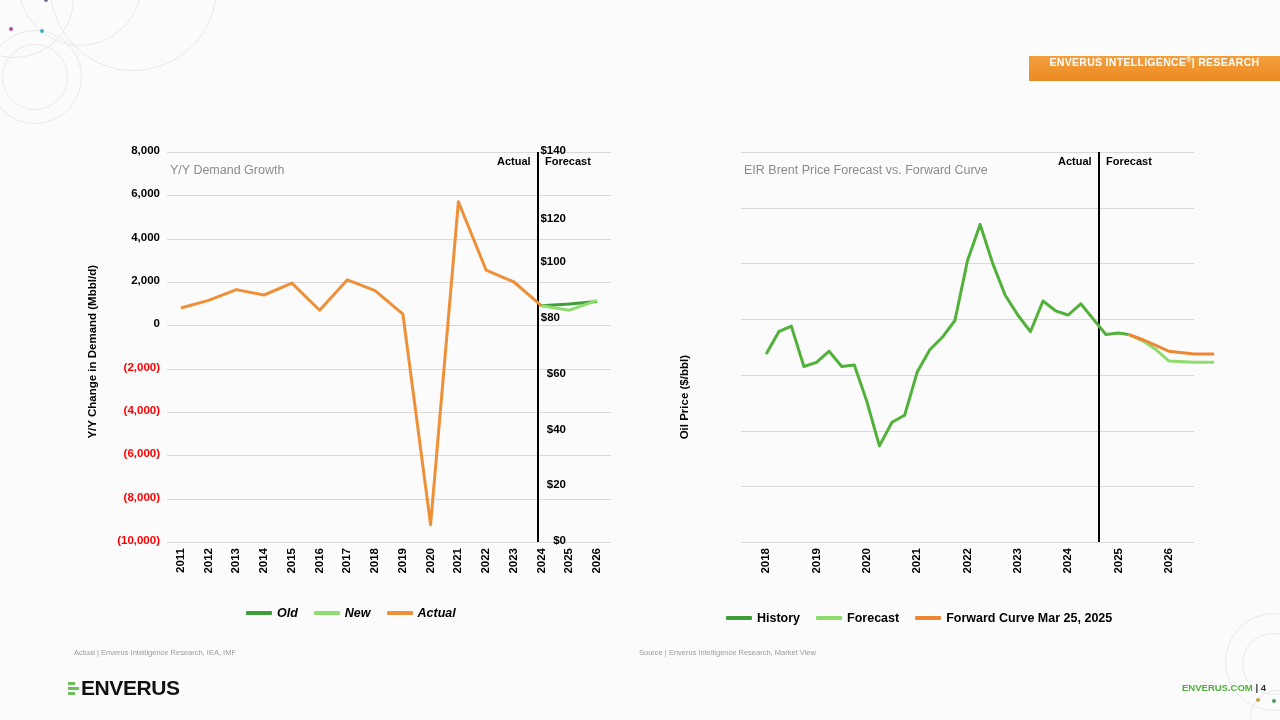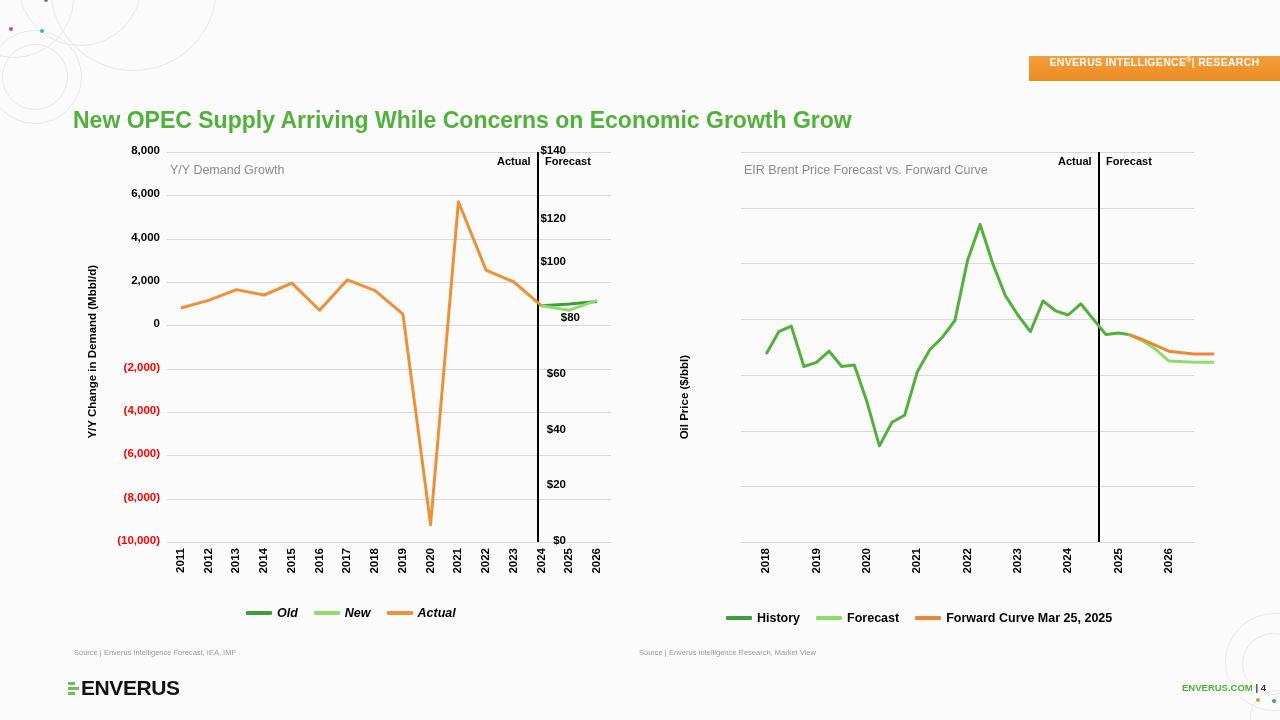--- a/index.html
+++ b/index.html
@@ -97,21 +97,20 @@
   </div>
 
   <div>
     <div class="deco" style="left:1225px;top:613px;width:96px;height:96px;"></div>
     <div class="deco" style="left:1242px;top:633px;width:60px;height:60px;"></div>
     <div class="deco" style="left:1250px;top:690px;width:52px;height:52px;"></div>
     <div class="dot" style="left:1256px;top:698px;background:#c8a33a;"></div>
     <div class="dot" style="left:1272px;top:699px;background:#4e9e5e;"></div>
   </div>
 
-  <div class="subtitle">New OPEC Supply Arriving While Concerns on Economic Growth Grow</div>
   <div class="badge">
     <span>ENVERUS INTELLIGENCE</span>
       <sup>®</sup>
       <span> | RESEARCH</span>
   </div>
 
   <div id="charts">
       <div class="chart" style="left: 0px; top: 0px; width: 1280px; height: 720px;">
         <div class="gridline" style="position: absolute; left: 167px; top: 152px; width: 444px;"></div>
         <div class="gridline" style="position: absolute; left: 167px; top: 195.333px; width: 444px;"></div>
@@ -179,21 +178,21 @@
         <div class="gridline" style="position: absolute; left: 741px; top: 207.714px; width: 453px;"></div>
         <div class="gridline" style="position: absolute; left: 741px; top: 263.429px; width: 453px;"></div>
         <div class="gridline" style="position: absolute; left: 741px; top: 319.143px; width: 453px;"></div>
         <div class="gridline" style="position: absolute; left: 741px; top: 374.857px; width: 453px;"></div>
         <div class="gridline" style="position: absolute; left: 741px; top: 430.571px; width: 453px;"></div>
         <div class="gridline" style="position: absolute; left: 741px; top: 486.286px; width: 453px;"></div>
         <div class="gridline" style="position: absolute; left: 741px; top: 542px; width: 453px;"></div>
         <div class="ytick" style="right: 546px; top: 144px;">$140</div>
         <div class="ytick" style="right: 546px; top: 204px; margin-top: 8px;">$120</div>
         <div class="ytick" style="right: 546px; top: 255.429px;">$100</div>
-        <div class="ytick" style="right: 532px; top: 311.143px;">$80</div>
+        <div class="ytick" style="right: 552px; top: 311.143px;">$80</div>
         <div class="ytick" style="right: 546px; top: 366.857px;">$60</div>
         <div class="ytick" style="right: 546px; top: 422.571px;">$40</div>
         <div class="ytick" style="right: 546px; top: 478.286px;">$20</div>
         <div class="ytick" style="right: 546px; top: 534px;">$0</div>
         <div class="axis-title" style="left: 678px; top: 355px;">Oil Price ($/bbl)</div>
         <div class="chart-caption" style="left: 744px; top: 163px;">EIR Brent Price Forecast vs. Forward Curve</div>
         <div class="xtick" style="left: 759.167px; top: 548px;">2018</div>
         <div class="xtick" style="left: 809.5px; top: 548px;">2019</div>
         <div class="xtick" style="left: 859.833px; top: 548px;">2020</div>
         <div class="xtick" style="left: 910.167px; top: 548px;">2021</div>
@@ -220,21 +219,21 @@
             <span class="legend-label">Forecast</span>
           </div>
           <div class="legend-item">
             <span class="legend-swatch" style="background: rgb(237, 135, 51);"></span>
             <span class="legend-label">Forward Curve Mar 25, 2025</span>
           </div>
         </div>
       </div>
     </div>
 
-  <div class="source" style="left:74px;top:648px;">Source | Enverus Intelligence Forecast, IEA, IMF</div>
+  <div class="source" style="left:74px;top:648px;">Actual | Enverus Intelligence Research, IEA, IMF</div>
   <div class="source" style="left:639px;top:648px;">Source | Enverus Intelligence Research, Market View</div>
 
   <div class="logo">
     <div class="logo-marks">
       <span style="width:7px;"></span>
         <span style="width:11px;"></span>
         <span style="width:7px;"></span>
     </div>
     <div class="logo-text">ENVERUS</div>
   </div>

